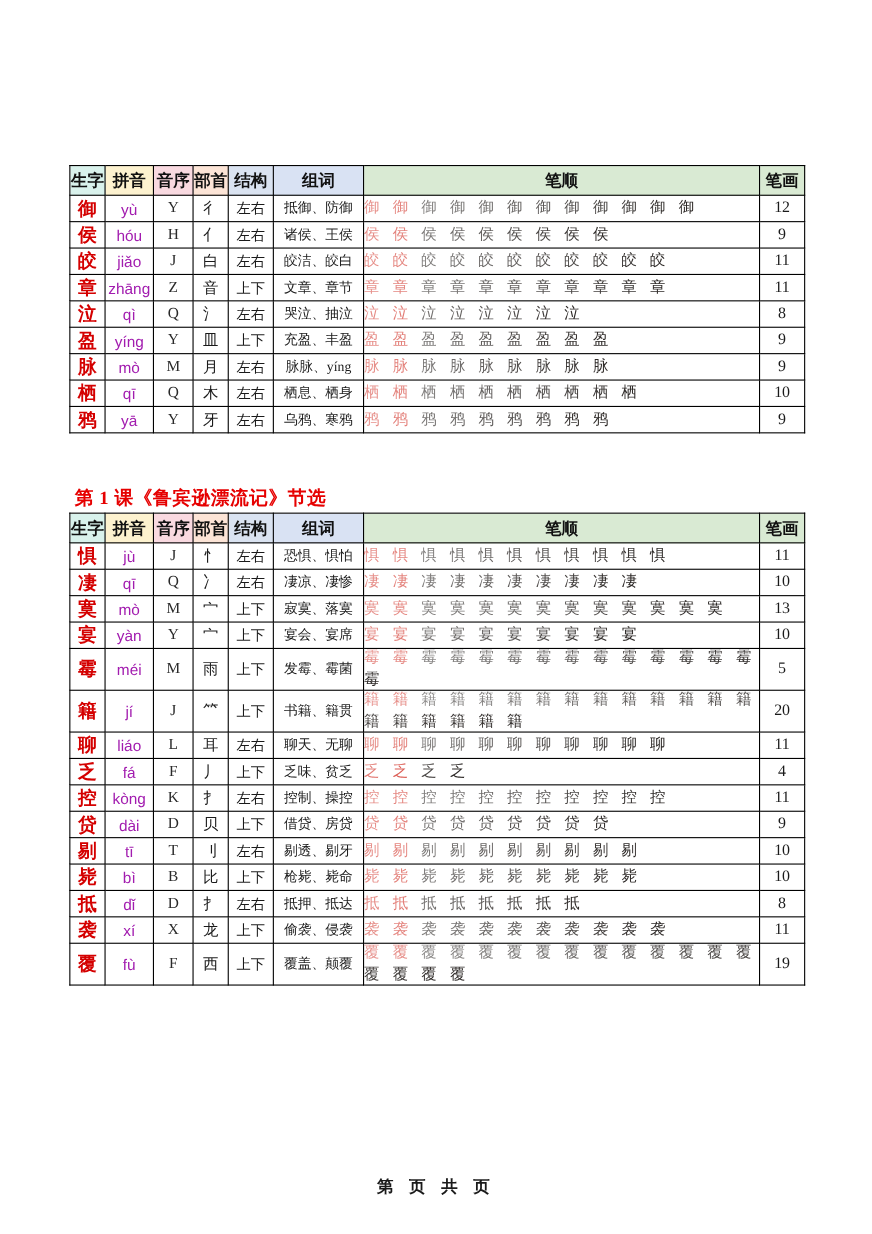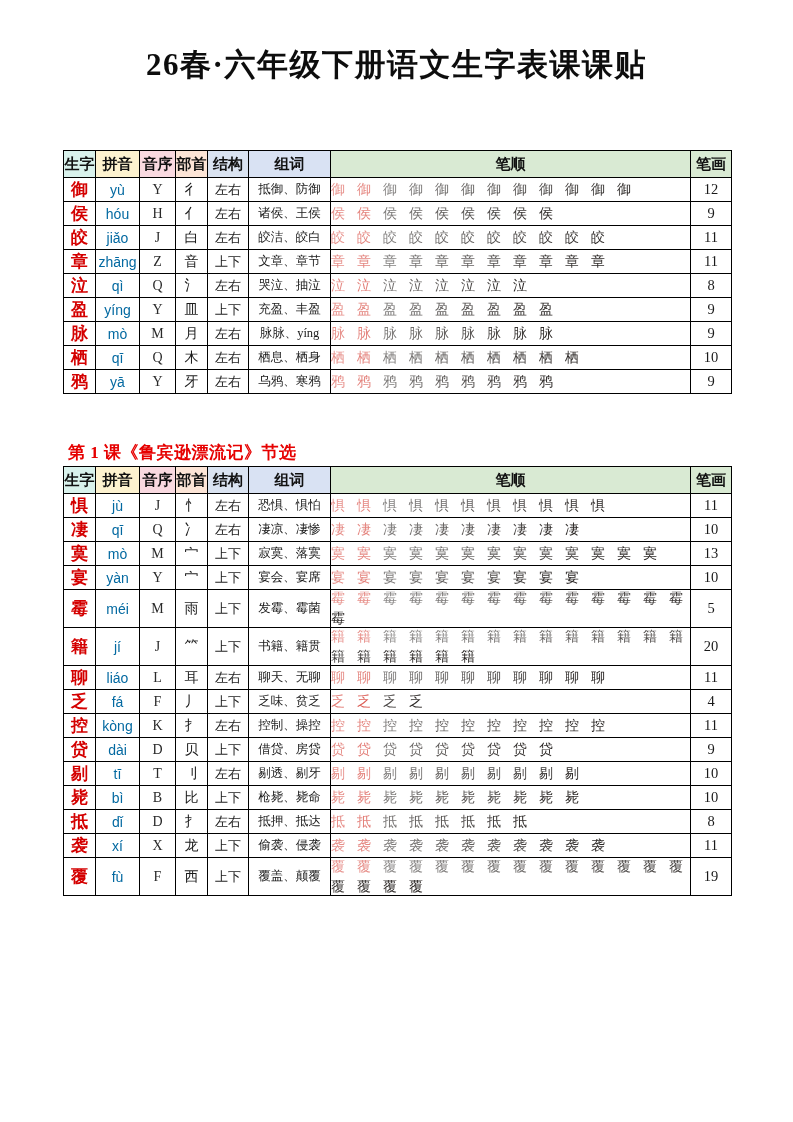--- a/index.html
+++ b/index.html
@@ -32,21 +32,21 @@
   #table-1{top:466px;}
   table.vocab th, table.vocab td{
     border:1.5px solid #000;
     text-align:center;vertical-align:middle;
     padding:0;
   }
   table.vocab th{
     font-size:15px;font-weight:700;height:26px;color:#111;
   }
   td.cell-char{font-size:17px;font-weight:700;height:22px;}
-  td.cell-pinyin{font-family:"Liberation Sans",sans-serif;font-size:14px;color:#0369a1;}
+  td.cell-pinyin{font-family:"Liberation Sans",sans-serif;font-size:14px;color:#a21caf;}
   td.cell-initial{font-size:14px;color:#2a2a2a;}
   td.cell-radical{font-size:14px;color:#1a1a1a;}
   td.cell-structure{font-size:13px;color:#1a1a1a;}
   td.cell-words{font-size:12.5px;color:#1a1a1a;padding:1px 3px;line-height:1.25;}
   td.cell-strokeorder{padding:2px 5px;}
   td.cell-count{font-size:14.5px;color:#1a1a1a;}
   .stroke-seq{
     display:flex;flex-wrap:wrap;align-items:center;
     column-gap:12px;row-gap:3px;
   }
@@ -59,21 +59,20 @@
     text-align:center;
     font-family:"Liberation Sans",sans-serif;
     font-size:15px;font-weight:700;color:#1a1a1a;
     letter-spacing:5px;
   }
 </style>
 </head>
 <body>
 
 <div class="page">
-  <h1 class="title">26春·六年级下册语文生字表课课贴</h1>
 
   <table class="vocab" id="table-0">
       <colgroup>
         <col style="width: 32px;">
         <col style="width: 44px;">
         <col style="width: 36px;">
         <col style="width: 32px;">
         <col style="width: 41px;">
         <col style="width: 82px;">
         <col style="width: 360px;">
@@ -687,13 +686,14 @@
               <span class="stroke-glyph" style="color: rgb(46, 42, 40); opacity: 0.94;">覆</span>
               <span class="stroke-glyph" style="color: rgb(46, 42, 40); opacity: 0.97;">覆</span>
               <span class="stroke-glyph" style="color: rgb(46, 42, 40); opacity: 1;">覆</span>
             </div>
           </td>
           <td class="cell-count">19</td>
         </tr>
       </tbody>
     </table>
 
+  <div class="footer">第 页 共 页</div>
 </div>
 
 </body></html>

